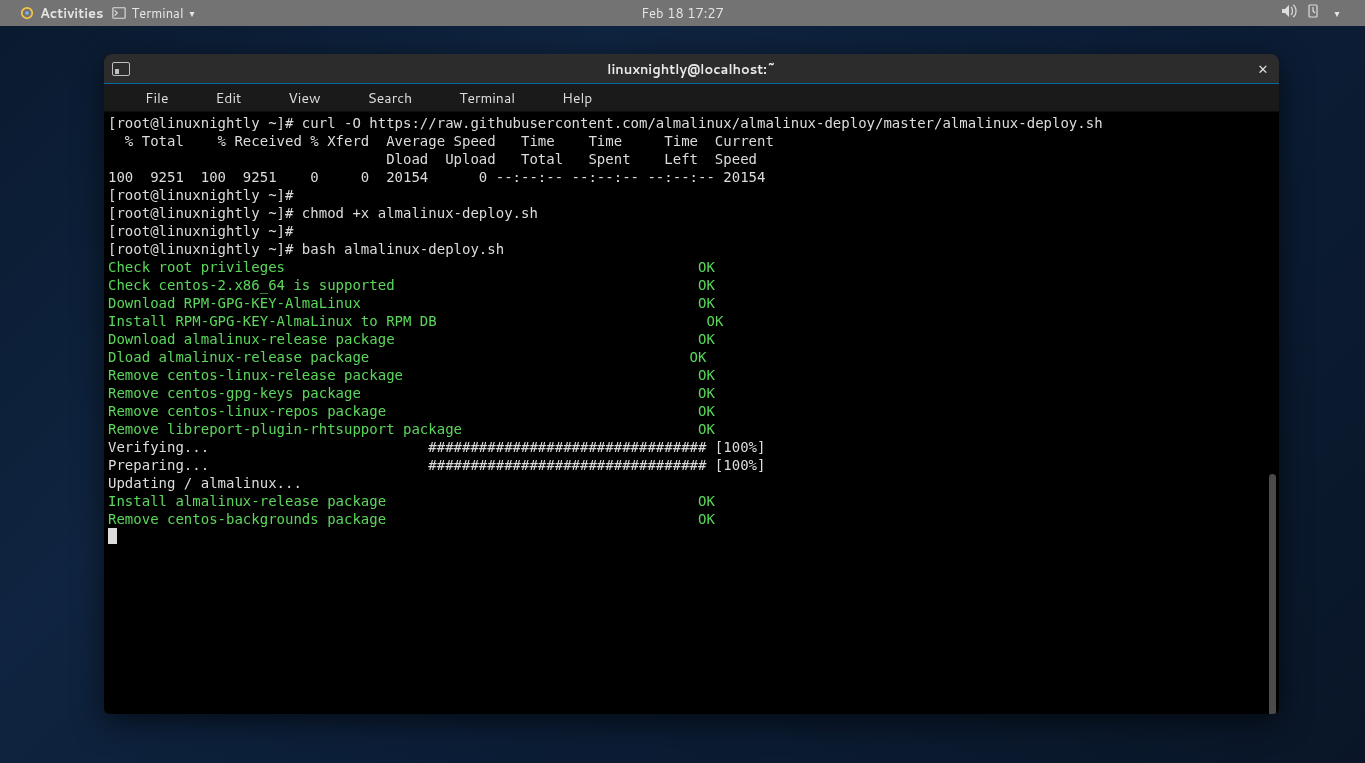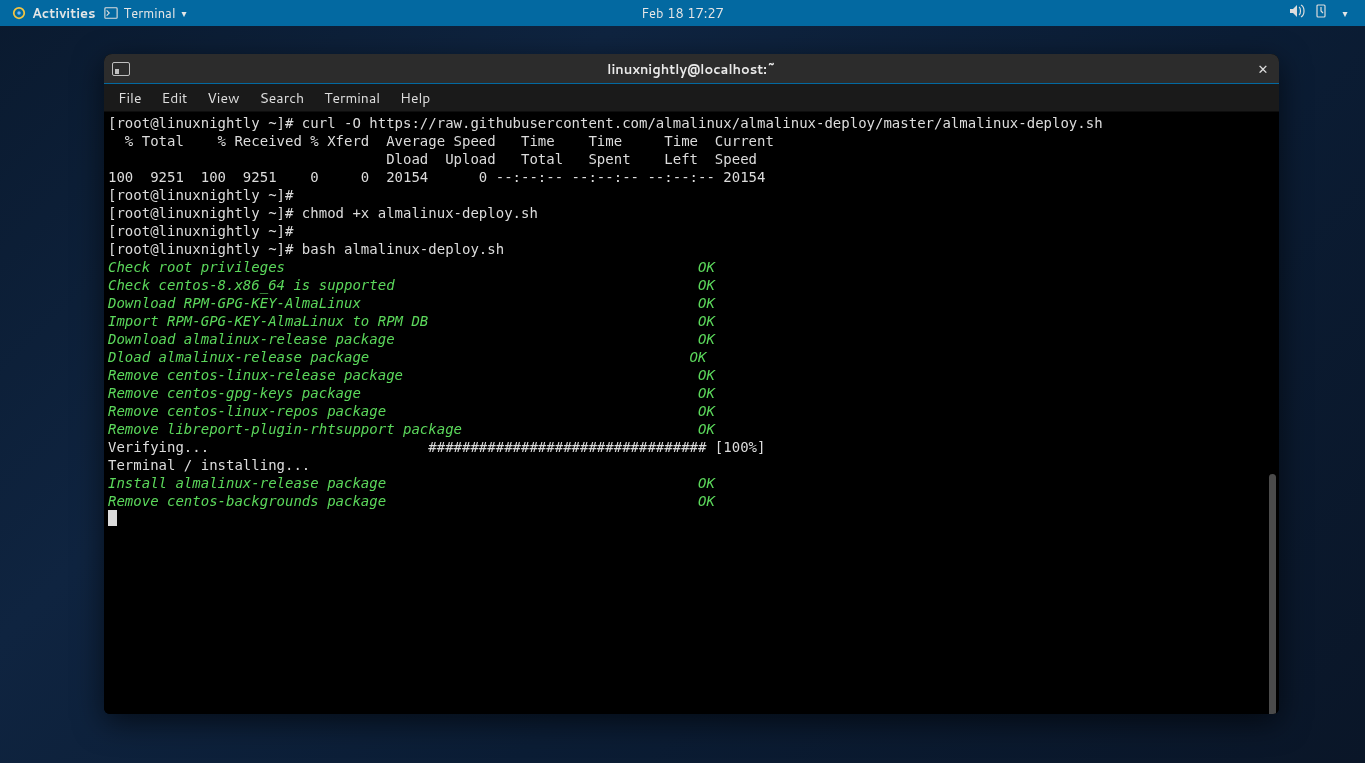--- a/index.html
+++ b/index.html
@@ -6,23 +6,23 @@
     body {
       width: 1365px; height: 763px;
       background: linear-gradient(135deg, #0a1a2f 0%, #0f2440 30%, #0b1d35 60%, #0a1628 100%);
       font-family: "Cantarell", "Segoe UI", sans-serif;
       overflow: hidden;
       position: relative;
     }
     
     .topbar {
       position: absolute; top: 0; left: 0; right: 0; height: 26px;
-      background: #0369a1; color: #e6e6e6;
+      background: #737373; color: #e6e6e6;
       display: flex; align-items: center; justify-content: space-between;
-      font-size: 13px; padding: 0 12px;
+      font-size: 13px; padding: 0 20px;
     }
     .topbar-left, .topbar-right { display: flex; align-items: center; gap: 8px; }
     .topbar-center { position: absolute; left: 50%; transform: translateX(-50%); font-weight: 400; }
     .activities { display:flex; align-items:center; gap:6px; font-weight:600; }
     .app-indicator { display:flex; align-items:center; gap:6px; }
     .app-indicator .caret { font-size: 10px; }
     .sysicon { width:16px; text-align:center; }
     .tiny-icon { display:inline-block; width:14px; height:14px; }
 
     
@@ -55,34 +55,34 @@
       color:#dcdcdc; font-size:13px; cursor:pointer; border-radius:3px;
     }
     .title-text { font-weight:600; }
 
     .menubar {
       height: 28px; background: #1a1a1a;
       display:flex; align-items:center; gap: 4px;
       padding: 0 6px; color:#ddd; font-size:14px;
       border-bottom: 1px solid #0d0d0d;
     }
-    .menu-item { padding: 3px 8px; cursor:pointer; border-radius:3px; }
+    .menu-item { padding: 3px 8px; cursor:pointer; border-radius:3px;margin-left:27px; }
 
     .term {
       flex:1; background:#000; color:#dcdcdc;
       font-family: "DejaVu Sans Mono", "Liberation Mono", monospace;
       font-size: 14px; line-height: 18px;
       padding: 2px 4px 2px 4px;
       white-space: pre; overflow:auto;
     }
     .scrollbar-thumb {
       position:absolute; right:3px; top:420px; width:7px; height:280px;
       background:#4b4b4b; border-radius:4px;
     }
-    .g { color:#5bd75b;font-style:italic; }  
+    .g { color:#5bd75b; }  
     .w { color:#dcdcdc; }
     .cursor { display:inline-block; width:9px; height:16px; background:#dcdcdc; vertical-align:-2px; }
   </style>
 </head>
 <body>
 
 <div class="topbar">
   <div class="topbar-left">
     <div class="activities">
       <svg class="tiny-icon" viewBox="0 0 16 16">
@@ -134,28 +134,29 @@
   </div>
   <div class="term" id="term"><span class="w">[root@linuxnightly ~]# curl -O https://raw.githubusercontent.com/almalinux/almalinux-deploy/master/almalinux-deploy.sh
   % Total    % Received % Xferd  Average Speed   Time    Time     Time  Current
                                  Dload  Upload   Total   Spent    Left  Speed
 100  9251  100  9251    0     0  20154      0 --:--:-- --:--:-- --:--:-- 20154
 [root@linuxnightly ~]#
 [root@linuxnightly ~]# chmod +x almalinux-deploy.sh
 [root@linuxnightly ~]#
 [root@linuxnightly ~]# bash almalinux-deploy.sh
 </span><span class="g">Check root privileges                                                 </span><span class="g">OK</span>
-<span class="g">Check centos-8.x86_64 is supported                                    </span><span class="g">OK</span>
+<span class="g">Check centos-2.x86_64 is supported                                    </span><span class="g">OK</span>
 <span class="g">Download RPM-GPG-KEY-AlmaLinux                                        </span><span class="g">OK</span>
-<span class="g">Import RPM-GPG-KEY-AlmaLinux to RPM DB                                </span><span class="g">OK</span>
+<span class="g">Install RPM-GPG-KEY-AlmaLinux to RPM DB                                </span><span class="g">OK</span>
 <span class="g">Download almalinux-release package                                    </span><span class="g">OK</span>
 <span class="g">Dload almalinux-release package                                      </span><span class="g">OK</span>
 <span class="g">Remove centos-linux-release package                                   </span><span class="g">OK</span>
 <span class="g">Remove centos-gpg-keys package                                        </span><span class="g">OK</span>
 <span class="g">Remove centos-linux-repos package                                     </span><span class="g">OK</span>
 <span class="g">Remove libreport-plugin-rhtsupport package                            </span><span class="g">OK</span>
 <span class="w">Verifying...                          ################################# [100%]
-</span><span class="w">Terminal / installing...
+</span><span class="w">Preparing...                          ################################# [100%]
+</span><span class="w">Updating / almalinux...
 </span><span class="g">Install almalinux-release package                                     </span><span class="g">OK</span>
 <span class="g">Remove centos-backgrounds package                                     </span><span class="g">OK</span>
 <span class="cursor"></span></div>
   <div class="scrollbar-thumb"></div>
 </div>
 
 </body></html>

